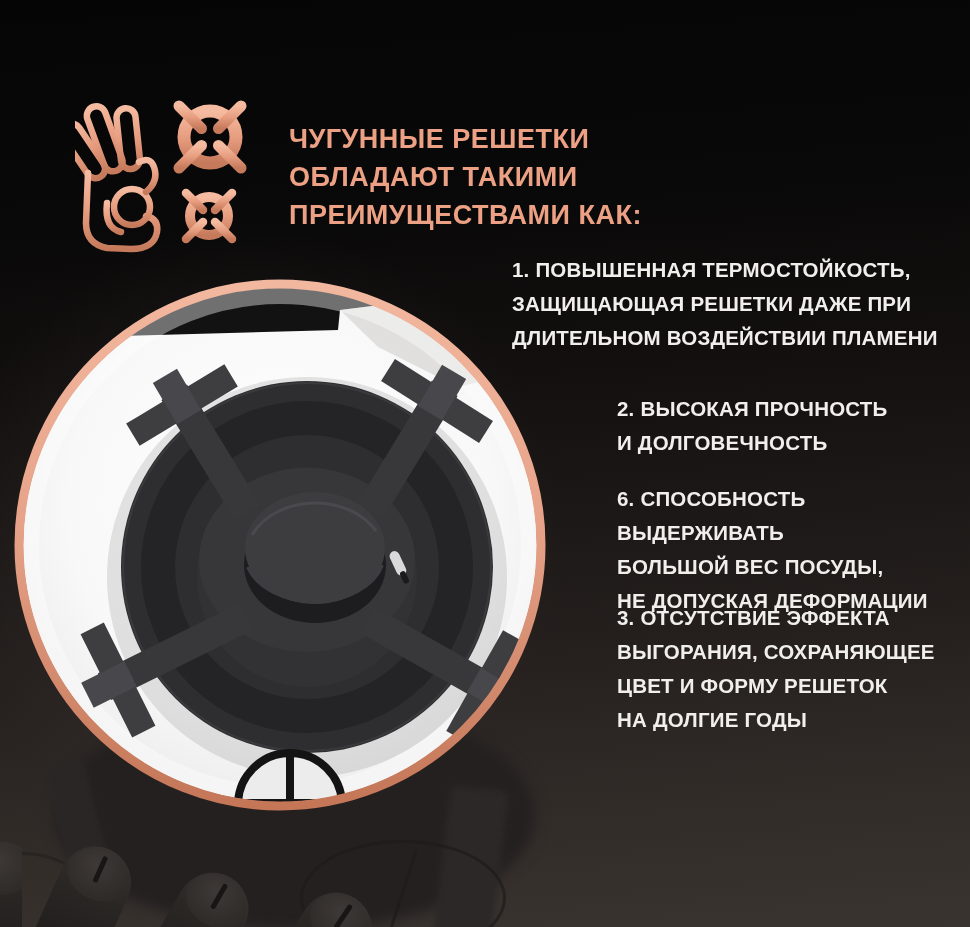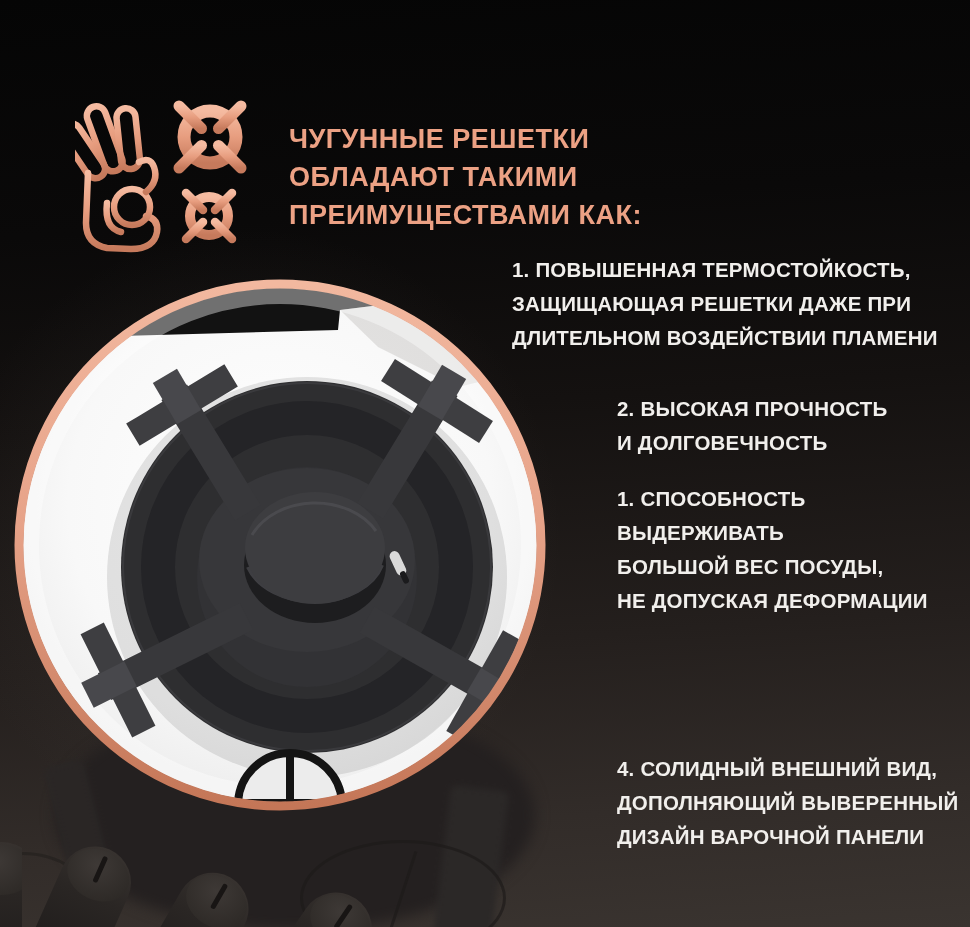--- a/index.html
+++ b/index.html
@@ -189,21 +189,22 @@
 
   <div class="text-layer">
     <div class="headline">ЧУГУННЫЕ РЕШЕТКИ
 ОБЛАДАЮТ ТАКИМИ
 ПРЕИМУЩЕСТВАМИ КАК:</div>
     <div class="adv" id="adv1">1. ПОВЫШЕННАЯ ТЕРМОСТОЙКОСТЬ,
 ЗАЩИЩАЮЩАЯ РЕШЕТКИ ДАЖЕ ПРИ
 ДЛИТЕЛЬНОМ ВОЗДЕЙСТВИИ ПЛАМЕНИ</div>
     <div class="adv" id="adv2">2. ВЫСОКАЯ ПРОЧНОСТЬ
 И ДОЛГОВЕЧНОСТЬ</div>
-    <div class="adv" id="adv3">1. СПОСОБНОСТЬ ВЫДЕРЖИВАТЬ
+    <div class="adv" id="adv3">6. СПОСОБНОСТЬ ВЫДЕРЖИВАТЬ
 БОЛЬШОЙ ВЕС ПОСУДЫ,
 НЕ ДОПУСКАЯ ДЕФОРМАЦИИ</div>
-    <div class="adv" id="adv5">4. СОЛИДНЫЙ ВНЕШНИЙ ВИД,
-ДОПОЛНЯЮЩИЙ ВЫВЕРЕННЫЙ
-ДИЗАЙН ВАРОЧНОЙ ПАНЕЛИ</div>
+    <div class="adv" id="adv4">3. ОТСУТСТВИЕ ЭФФЕКТА
+ВЫГОРАНИЯ, СОХРАНЯЮЩЕЕ
+ЦВЕТ И ФОРМУ РЕШЕТОК
+НА ДОЛГИЕ ГОДЫ</div>
   </div>
 
 </div>
 
 </body></html>

